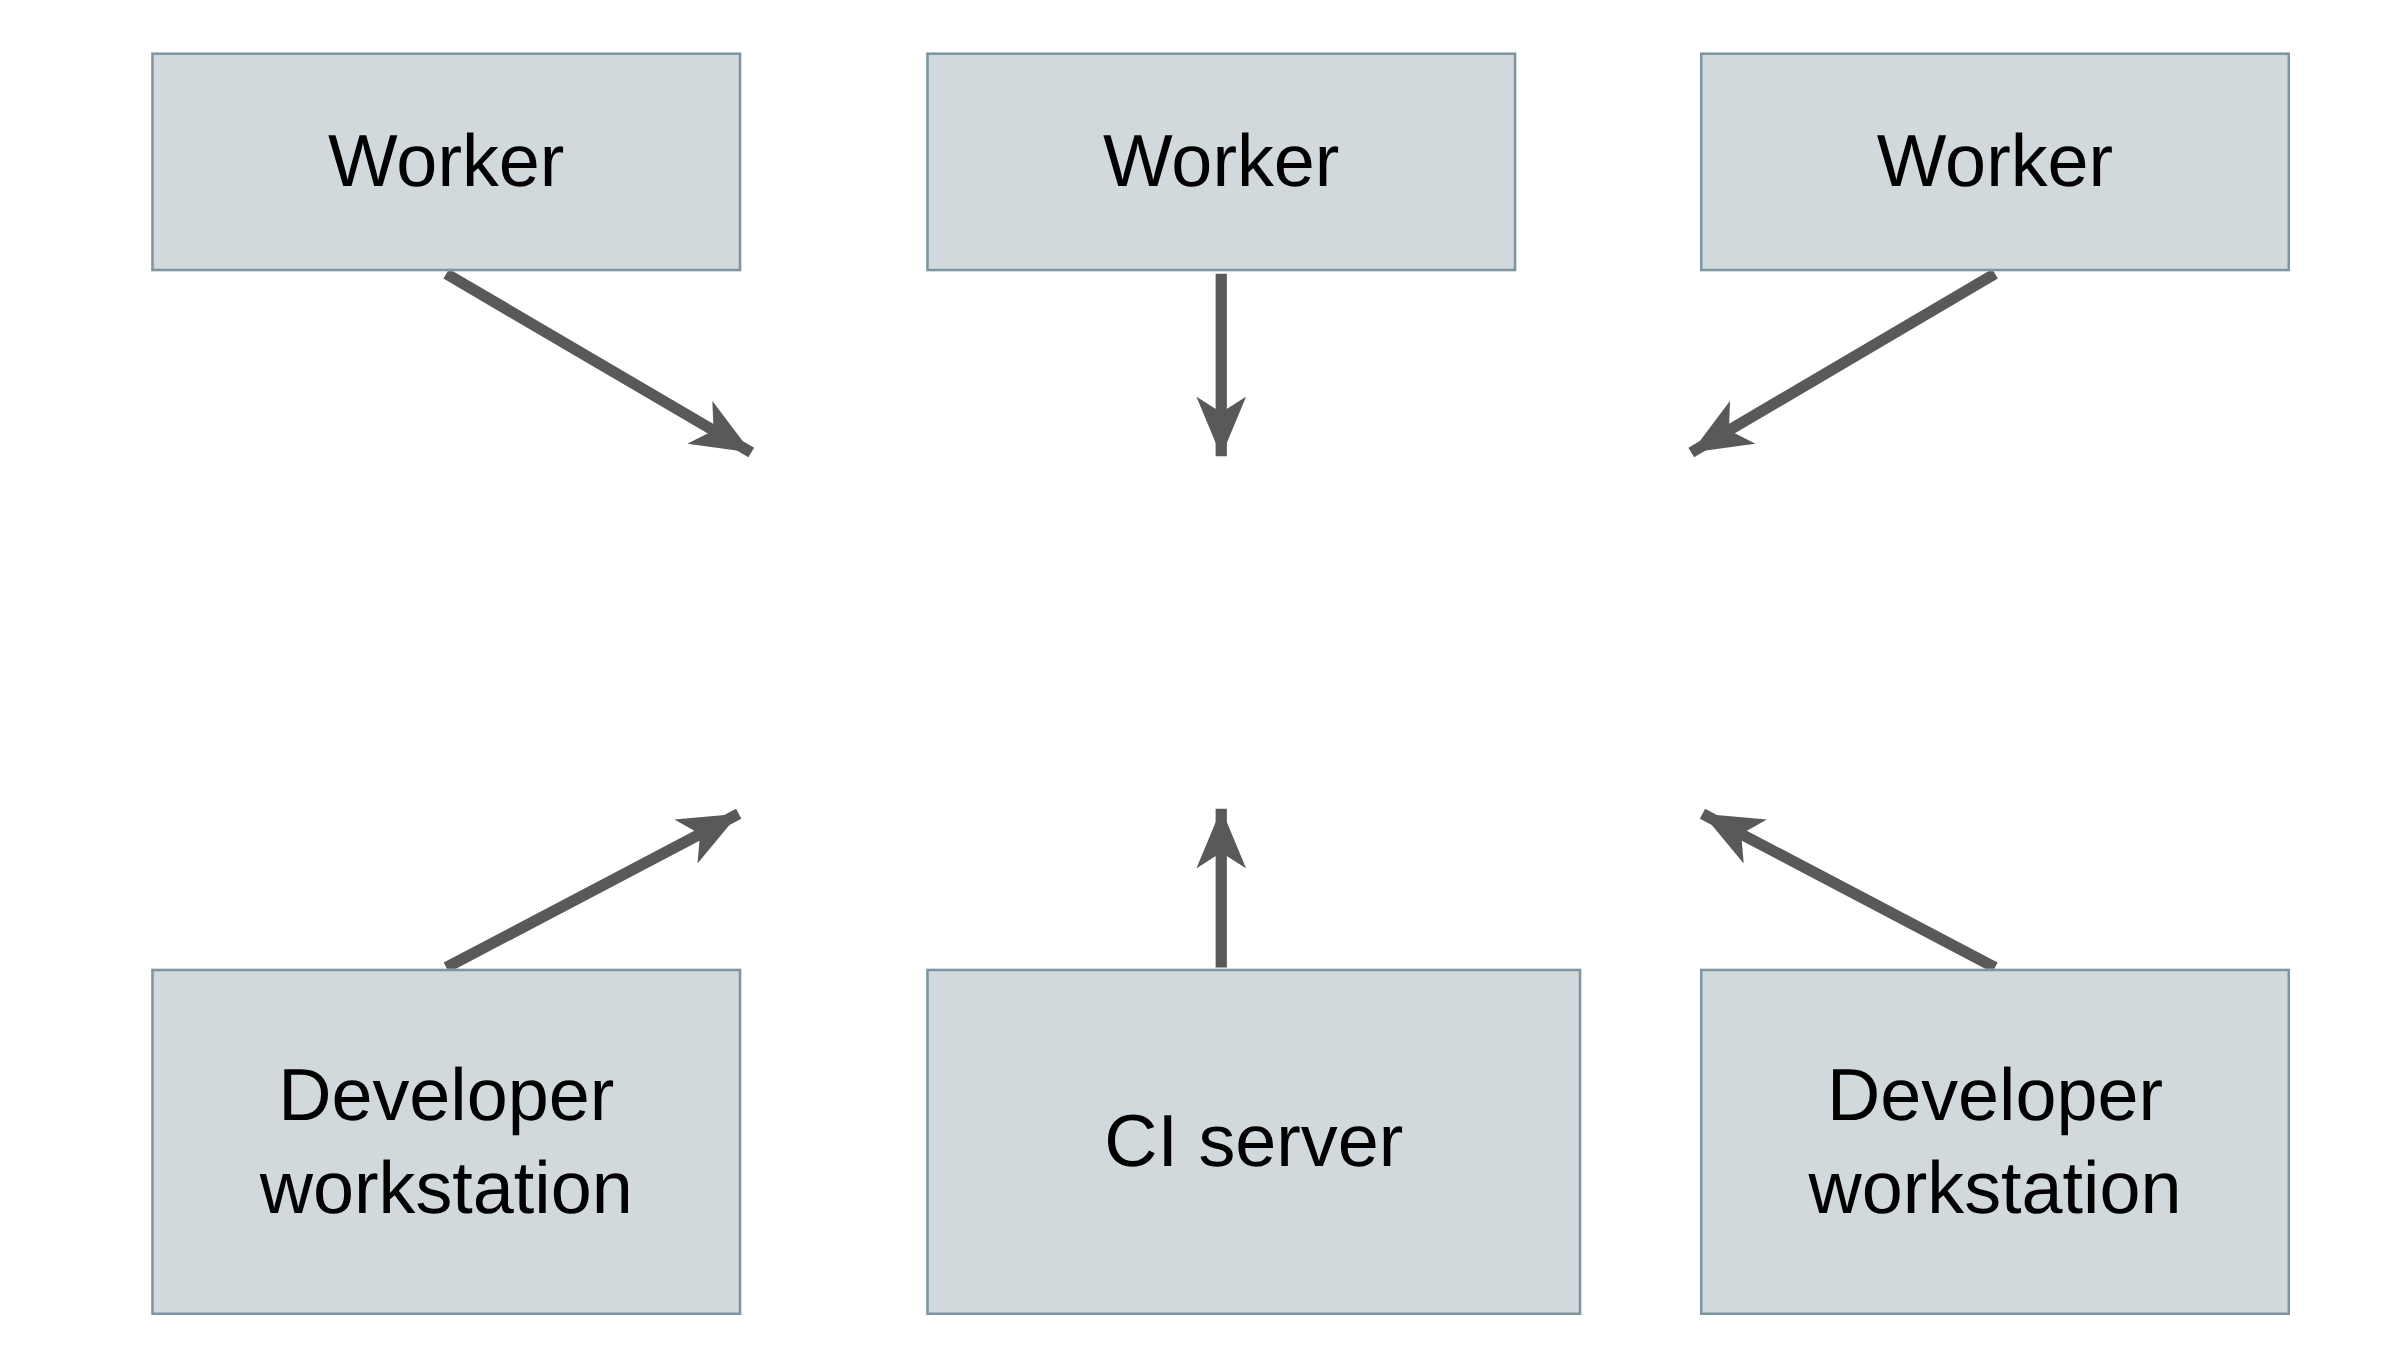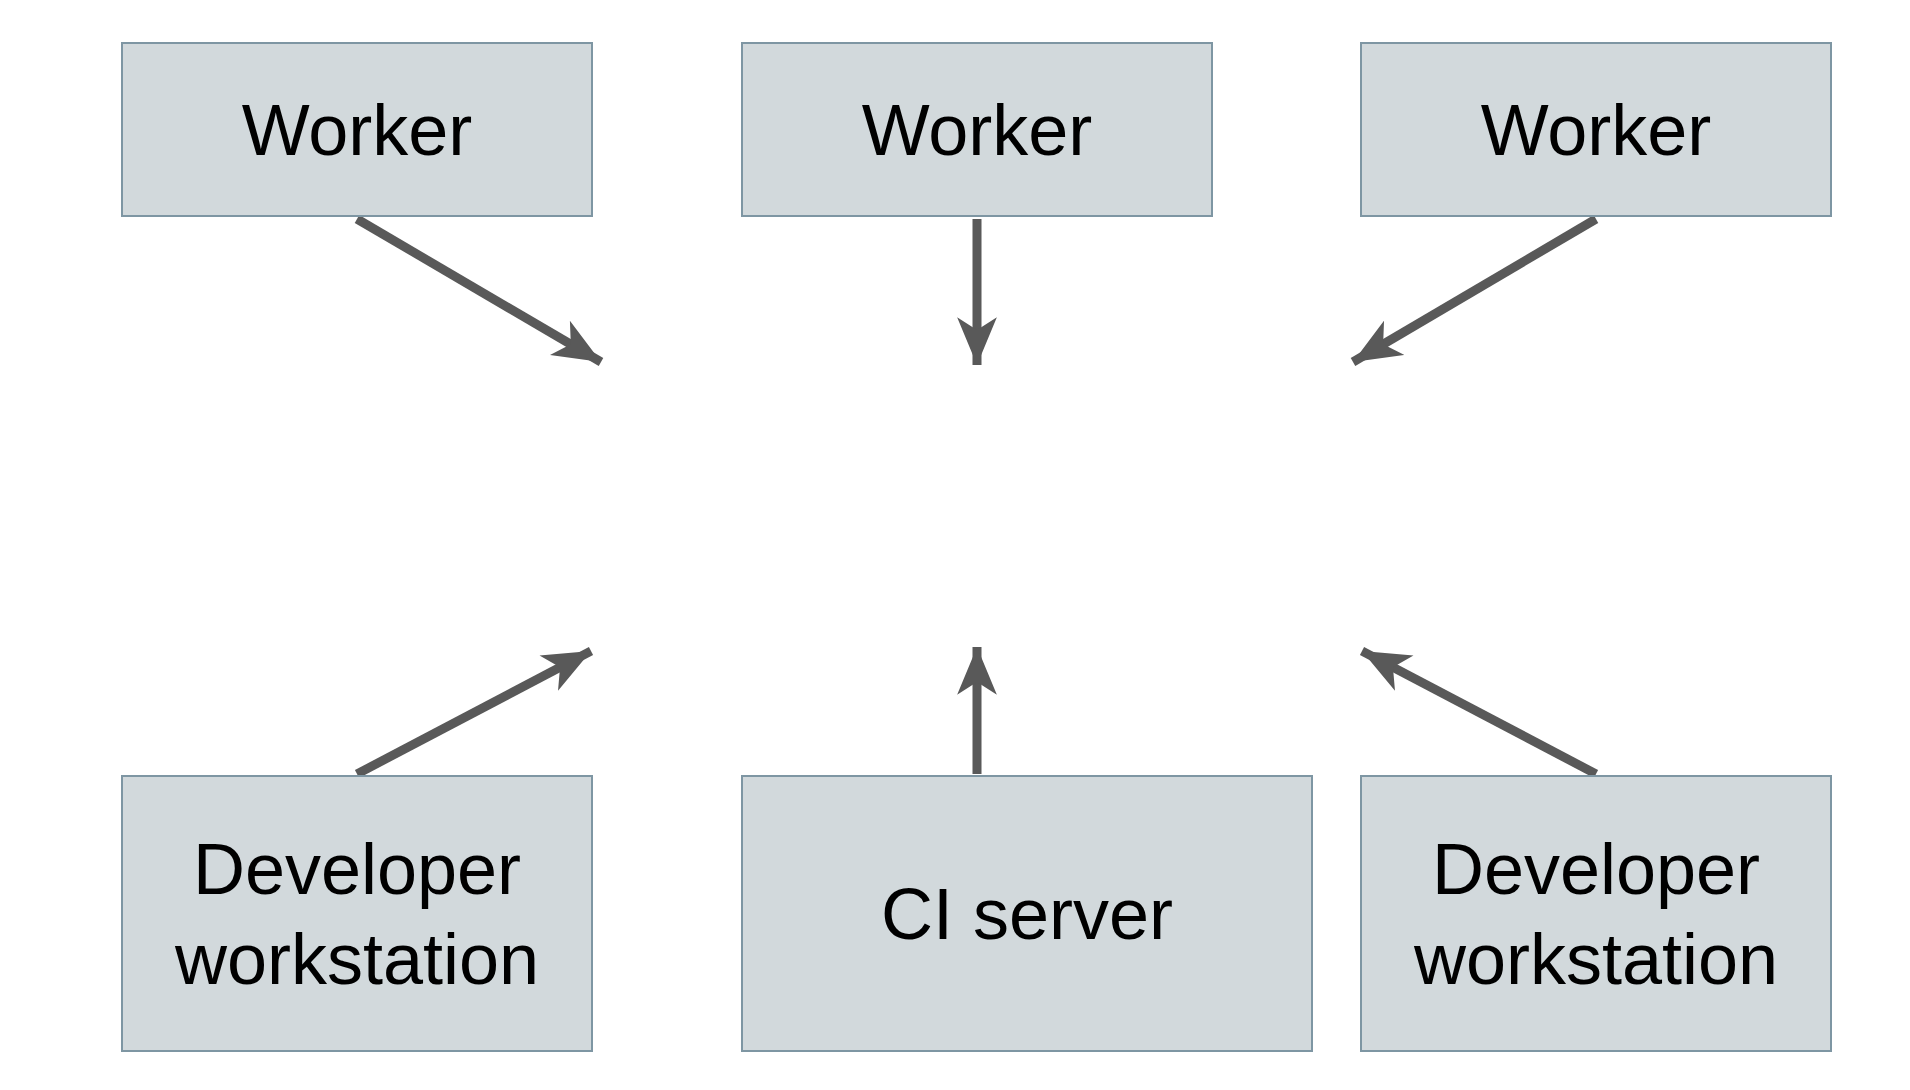--- a/index.html
+++ b/index.html
@@ -19,35 +19,35 @@
     position: absolute;
     box-sizing: border-box;
     background: #d2d9dc;
     border: 2px solid #7e96a3;
     display: flex;
     align-items: center;
     justify-content: center;
     text-align: center;
   }
   .node .label {
-    font-size: 72px;
+    font-size: 59px;
     line-height: 1.25;
     color: #000000;
     letter-spacing: 0px;
     padding: 0 10px;
   }
   
   #node-worker-1 { left: 121px; top: 42px;  width: 472px; height: 175px; }
   #node-worker-2 { left: 741px; top: 42px;  width: 472px; height: 175px; }
   #node-worker-3 { left: 1360px; top: 42px; width: 472px; height: 175px; }
   
   #node-build-master { left: 595px; top: 368px; width: 763px; height: 275px; }
   
   #node-dev-left  { left: 121px;  top: 775px; width: 472px; height: 277px; }
-  #node-ci-server { left: 741px;  top: 775px; width: 572px; height: 277px; }
+  #node-ci-server { left: 741px;  top: 775px; width: 524px; height: 277px; }
   #node-dev-right { left: 1360px; top: 775px; width: 472px; height: 277px; }
 
   .edges-layer {
     position: absolute;
     left: 0; top: 0;
     width: 1910px;
     height: 1090px;
     pointer-events: none;
   }
   .edge {

